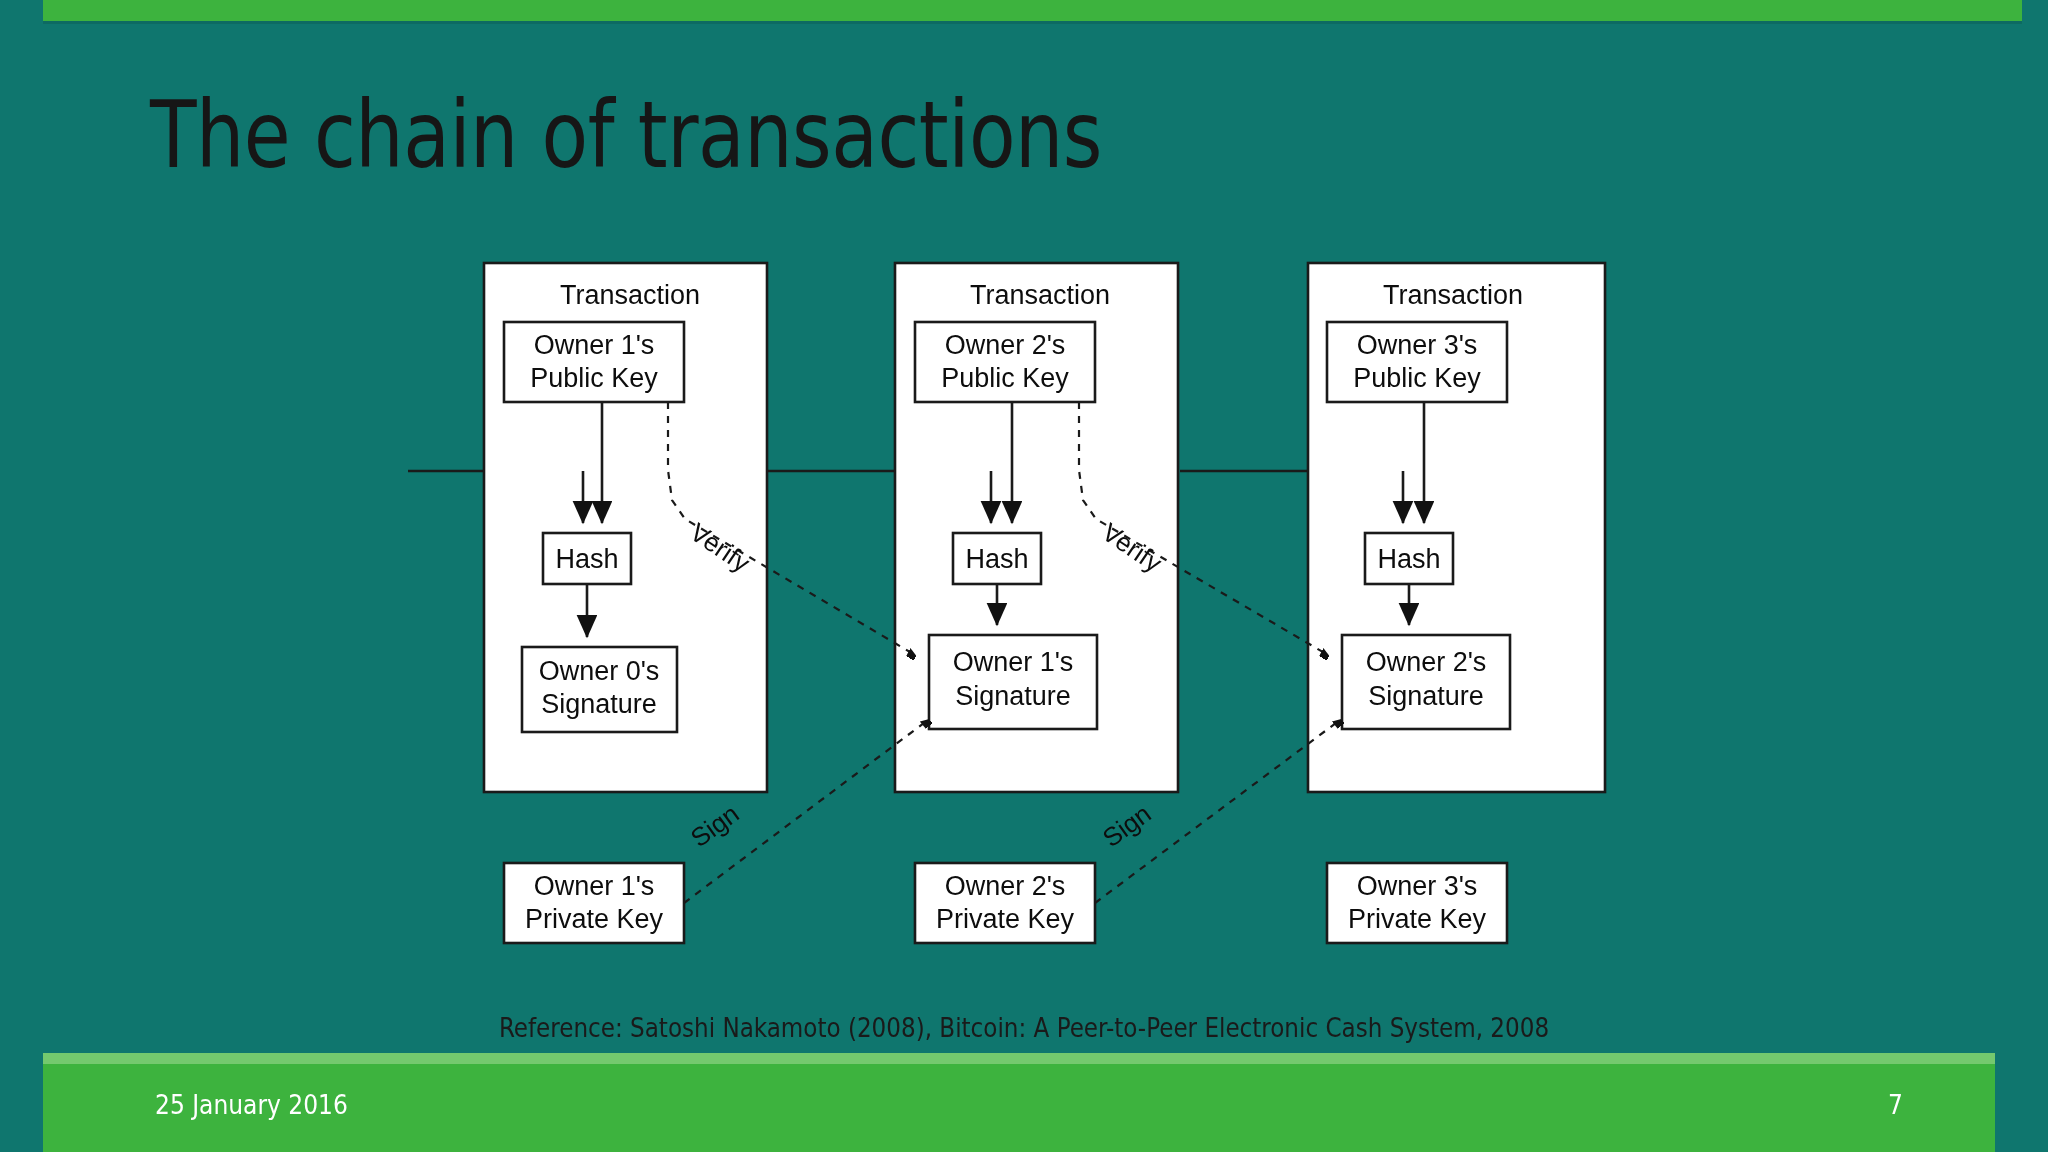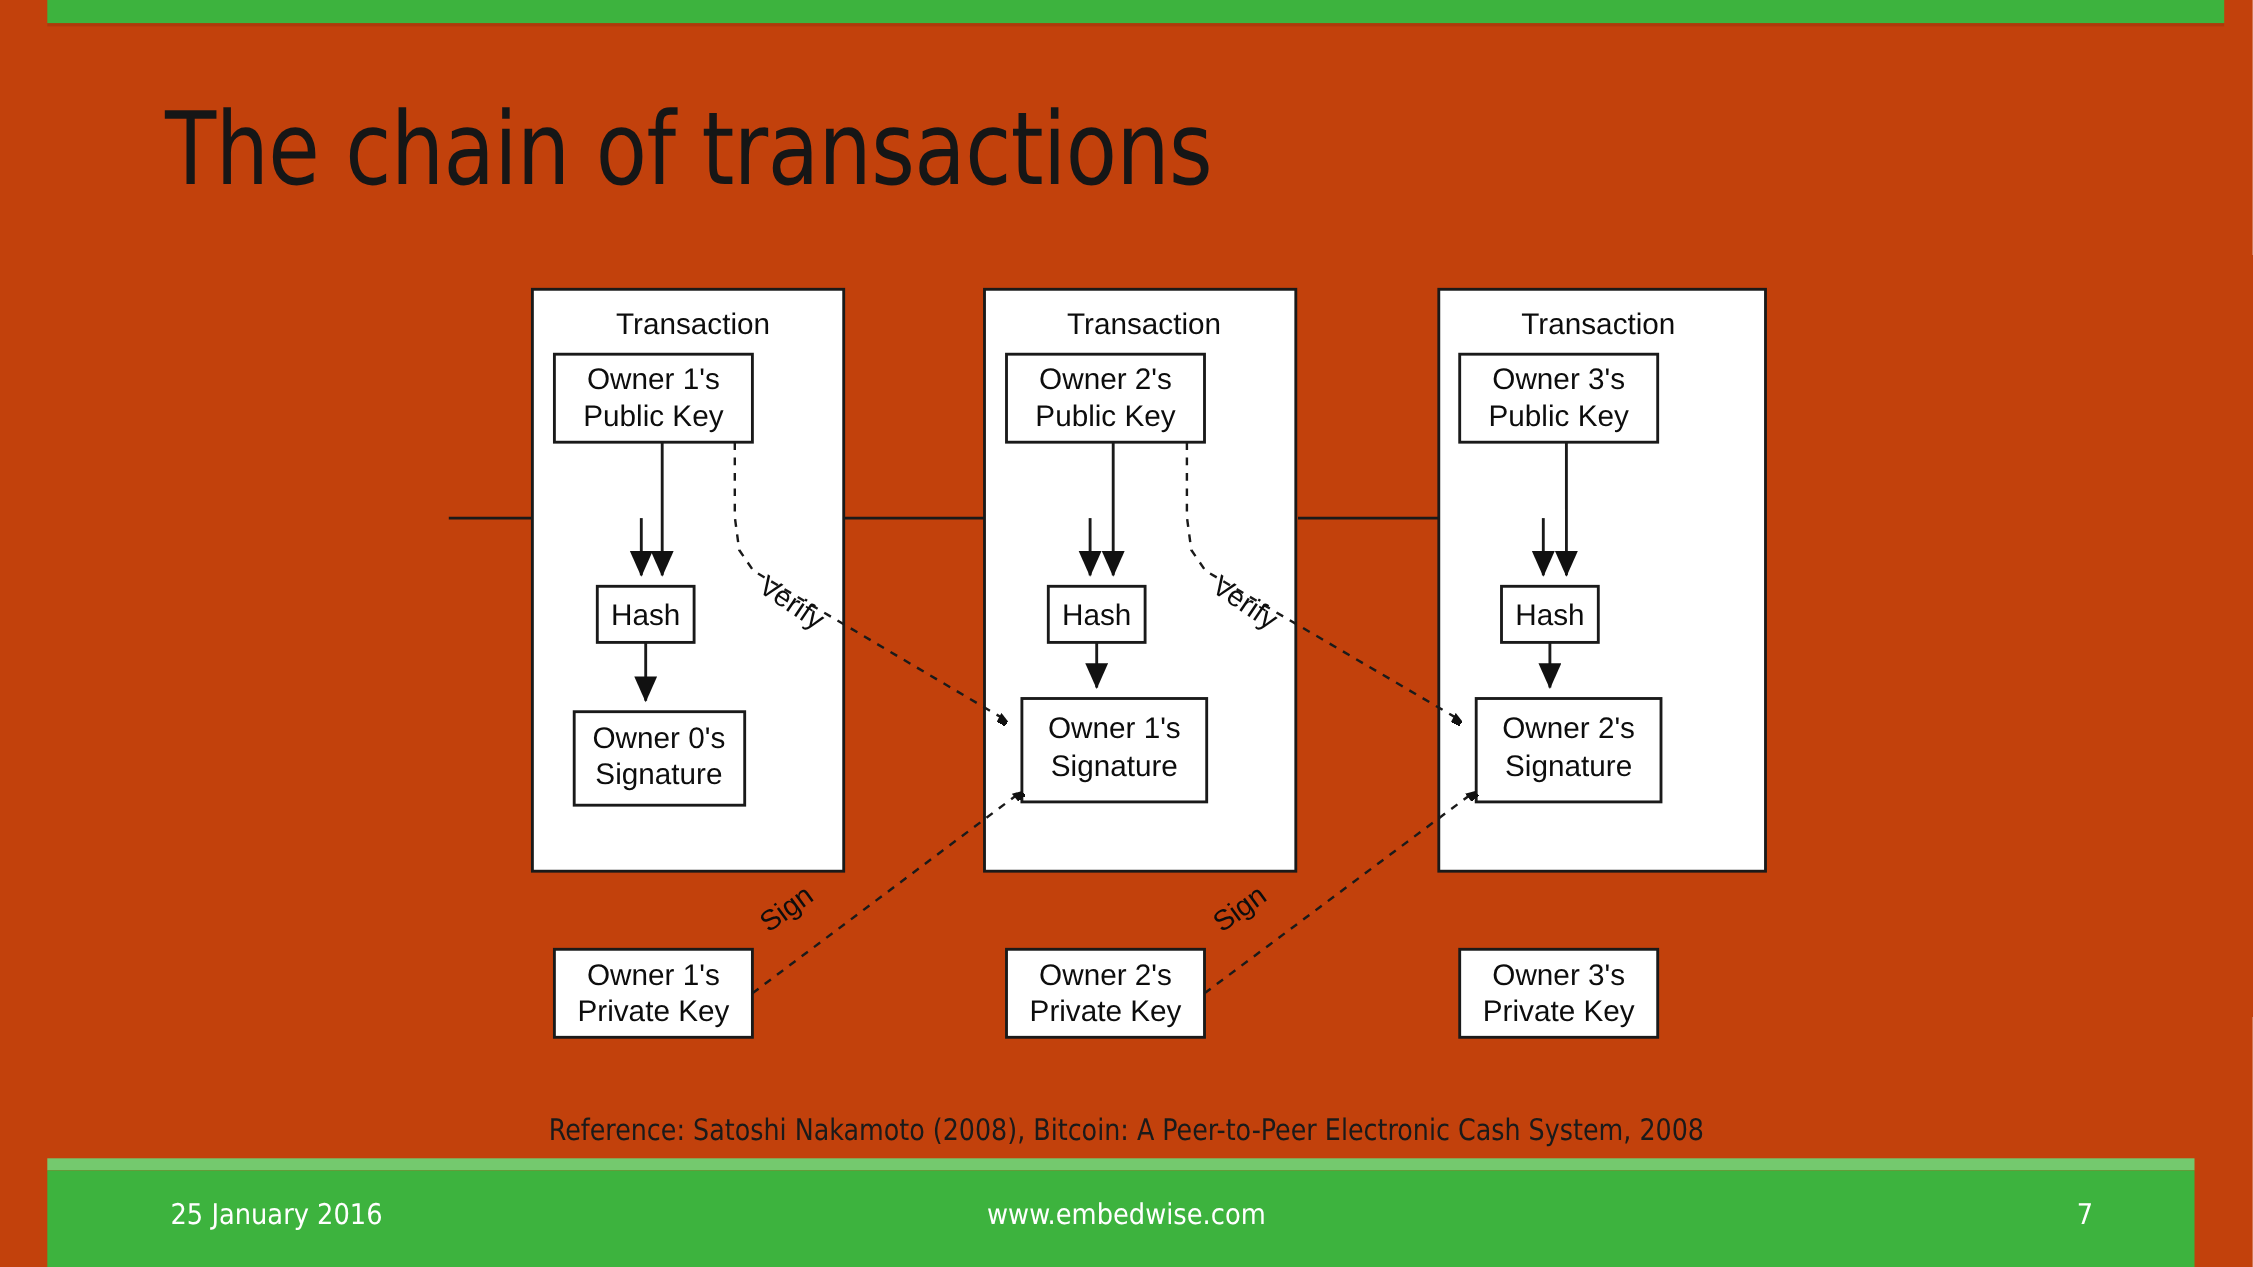--- a/index.html
+++ b/index.html
@@ -2,21 +2,21 @@
 <html><head>
 <meta charset="utf-8">
 <style>
   html,body{margin:0;padding:0;}
   body{
     width:2048px;height:1152px;
     background:#ffffff;
     font-family:"Liberation Sans","DejaVu Sans",sans-serif;
     overflow:hidden;position:relative;
   }
-  .slide{position:absolute;inset:0;background:#c2410c;}
+  .slide{position:absolute;inset:0;background:#0f766e;}
 
   
   .topbar{
     position:absolute;left:43px;top:0px;width:1979px;height:21px;
     background:#3db33e;
   }
   .topbar-shadow{
     position:absolute;left:43px;top:21px;width:1979px;height:3px;
     background:rgba(0,0,0,0.10);
   }
@@ -219,16 +219,15 @@
         <text class="t-lbl" x="0" y="0" transform="translate(742,578) rotate(-36)">Sign</text>
       </g>
     </svg>
   </div>
 
   <div class="reference">Reference: Satoshi Nakamoto (2008), Bitcoin: A Peer-to-Peer Electronic Cash System, 2008</div>
 
   <div class="footer-top"></div>
   <div class="footer"></div>
   <div class="footer-date">25 January 2016</div>
-  <div class="footer-site">www.embedwise.com</div>
   <div class="footer-page">7</div>
 
 </div>
 
 </body></html>

